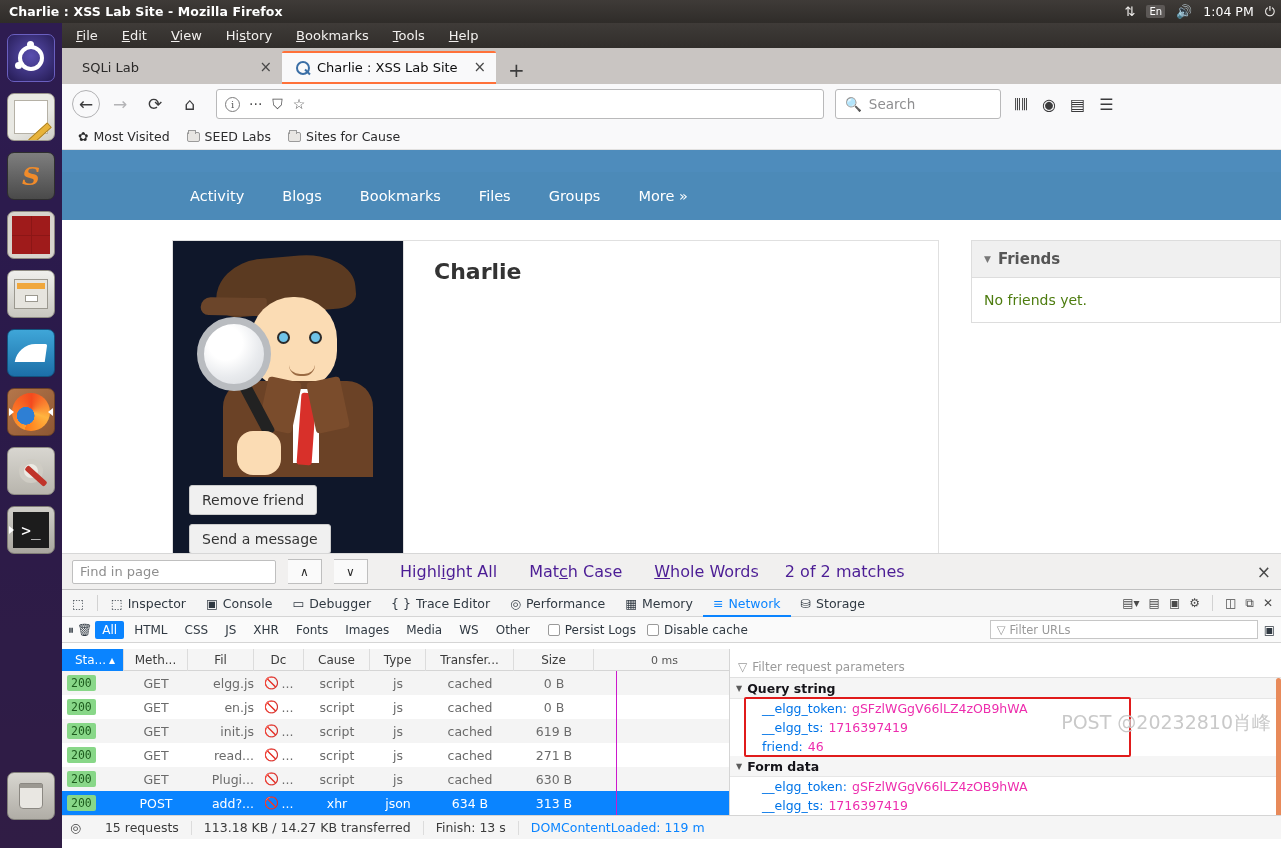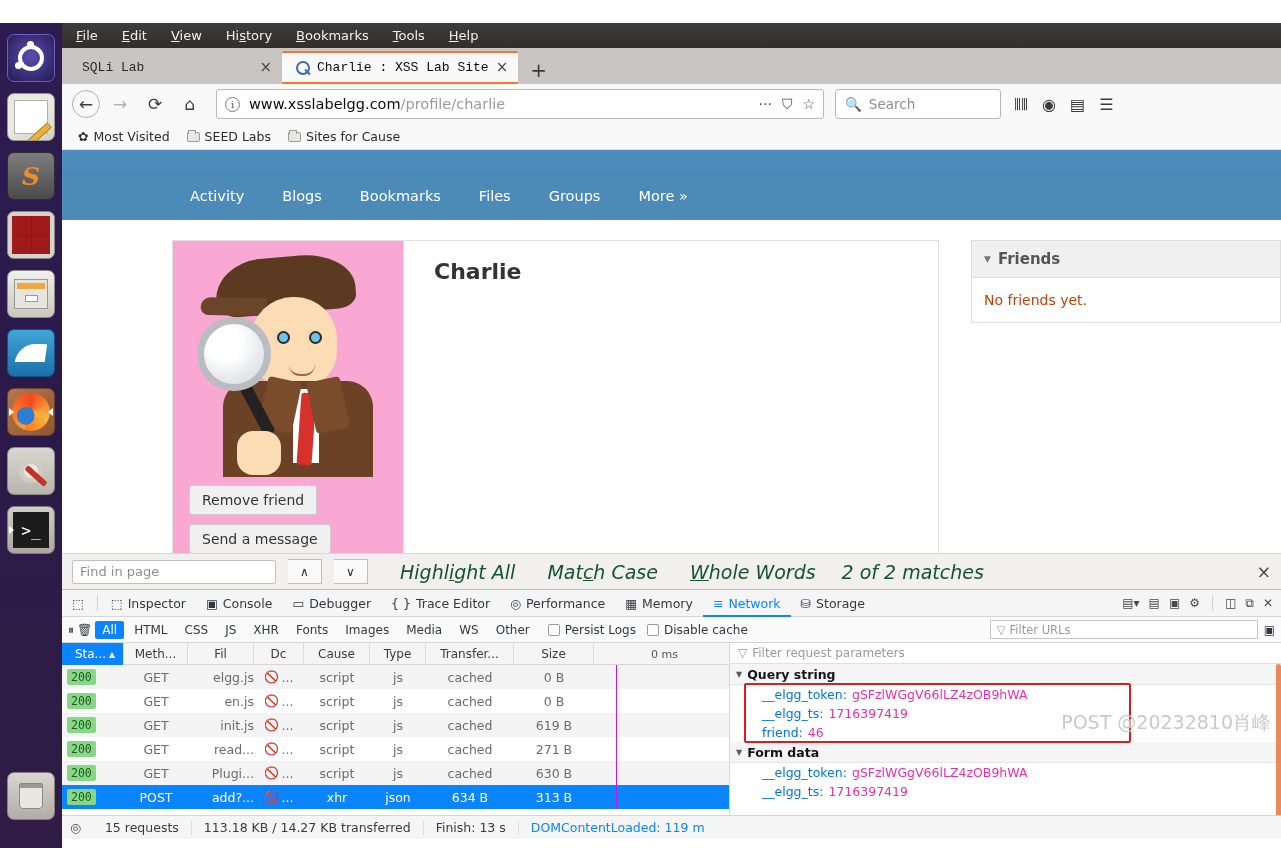--- a/index.html
+++ b/index.html
@@ -105,21 +105,21 @@
   .tabstrip { height: 36px; background: #c9c5c2;
               display: flex; align-items: flex-end; padding-left: 6px; }
   .tab { height: 33px; display: flex; align-items: center; gap: 7px;
          padding: 0 10px 0 14px; font-size: 13px; min-width: 214px;
          position: relative; }
   .tab.inactive { color: #2b2a29; }
   .tab.active { background: #f9f9fa; color: #0c0c0d; border-radius: 3px 3px 0 0;
                 box-shadow: 0 -2px 0 #ff7139 inset; }
   .tab.active::before { content:""; position:absolute; left:0; right:0; top:0;
                 height:2px; background:#ff7139; border-radius:3px 3px 0 0; }
-  .tab-label { flex: 1; white-space: nowrap; overflow: hidden; text-overflow: ellipsis; font-family: Liberation Mono, monospace; }
+  .tab-label { flex: 1; white-space: nowrap; overflow: hidden; text-overflow: ellipsis; }
   .tab-x { font-size: 15px; color: #4a4a4a; line-height: 1; }
   .tab-fav { width: 14px; height: 14px; border-radius: 50%; border: 2px solid #3a6ea5;
              position: relative; flex: none; }
   .tab-fav::after { content:""; position:absolute; width:7px; height:2px;
              background:#3a6ea5; right:-3px; bottom:0; transform:rotate(45deg); }
   .newtab { font-size: 20px; color: #3c3c3c; padding: 0 12px 4px; line-height: 1; }
 
   .navbar { height: 40px; background: #f9f9fa; display: flex; align-items: center;
             padding: 0 10px; gap: 5px; }
   .nav-btn { width: 30px; height: 30px; display: flex; align-items: center;
@@ -150,37 +150,37 @@
             border-radius: 1px 2px 2px 2px; position: relative; }
   .folder::before { content:""; position:absolute; top:-3px; left:0; width:6px;
             height:3px; background:#e8e6e3; border:1px solid #9b9b9b; border-bottom:none; }
 
   
   .page { position: relative; height: 403px; background: #fff; overflow: hidden; }
   .elgg-top { height: 22px; background: #4e8cbc; }
   .elgg-nav { height: 48px; background: #4c8ab8; display: flex; align-items: center;
               padding-left: 128px; gap: 38px; color: #fff; font-size: 14.5px; }
   .elgg-body { display: flex; padding: 20px 0 0 110px; gap: 0; }
-  .profile-card { width: 232px; border: 1px solid #e0e0e0; background: #f9a8d4;
+  .profile-card { width: 232px; border: 1px solid #e0e0e0; background: #0f172a;
                   padding: 0; }
   .avatar-wrap { width: 232px; }
   .avatar { width: 200px; height: 220px; margin: 12px auto 0; position: relative; }
   .pbtns { padding: 12px 0 14px 16px; }
   .pbtn { display: inline-block; background: #f0f0f0; border: 1px solid #ccc;
           border-radius: 3px; padding: 6px 12px; font-size: 14px; color: #333;
           margin-bottom: 9px; }
   .profile-right { flex: 1; border-left: 1px solid #e0e0e0; padding: 18px 11px 0 30px; }
   .pname { font-size: 22px; font-weight: bold; color: #333; }
   .sidebar-right { width: 310px; margin-left: 32px; }
   .sb-box { border: 1px solid #ddd; background: #fff; }
   .sb-head { background: #f0f0f0; border-bottom: 1px solid #ddd; padding: 9px 12px;
              font-size: 15px; font-weight: bold; color: #555; display: flex;
              align-items: center; gap: 7px; }
   .sb-head .car { font-size: 9px; color: #777; }
-  .sb-body { padding: 14px 12px; font-size: 14px; color: #c2410c; }
+  .sb-body { padding: 14px 12px; font-size: 14px; color: #4d7c0f; }
 
   
   .av-hat { position:absolute; left:26px; top:4px; width:140px; height:56px;
             background:#5b3a21; border-radius:62px 70px 24px 30px / 52px 46px 18px 22px;
             transform: rotate(-5deg); }
   .av-hat::after{content:"";position:absolute;left:-16px;top:36px;width:66px;height:18px;
             background:#6b452a;border-radius:30px 8px 8px 24px;transform:rotate(6deg);}
   .av-face { position:absolute; left:62px; top:44px; width:86px; height:92px;
             background:#fbdcb4; border-radius:42px 42px 38px 38px; }
   .av-ear { position:absolute; left:52px; top:80px; width:20px; height:24px;
@@ -210,21 +210,21 @@
 
   
   .findbar { height: 36px; background: #f1f0ef; border-top: 1px solid #d7d7d7;
              display: flex; align-items: center; padding: 0 10px; gap: 12px; }
   .find-input { width: 204px; height: 24px; background: #fff; border: 1px solid #bfbfbf;
              border-radius: 2px; font-size: 13px; color: #8e8e8e; padding: 0 7px;
              display: flex; align-items: center; }
   .find-nav { width: 34px; height: 25px; border: 1px solid #bfbfbf; border-left: none;
              background: #fafafa; display: flex; align-items: center;
              justify-content: center; font-size: 12px; color: #2b2b2b; }
-  .find-lbl { font-size: 19px; color: #14532d; margin-left: 20px; font-style: italic; }
+  .find-lbl { font-size: 16px; color: #4c1d95; margin-left: 20px; }
   .find-lbl u { text-decoration: underline; }
   .find-x { margin-left: auto; font-size: 17px; color: #4a4a4a; }
 
   
   .devtools { background: #fff; border-top: 1px solid #c0c0c0; }
   .dt-tabs { height: 27px; background: #f5f5f5; border-bottom: 1px solid #d5d5d5;
              display: flex; align-items: center; font-size: 12.5px; color: #303942; }
   .dt-tab { display: flex; align-items: center; gap: 5px; padding: 0 10px; height: 27px;
             line-height: 27px; }
   .dt-tab.sel { color: #0a84ff; box-shadow: 0 -2px 0 #0a84ff inset; }
@@ -238,21 +238,21 @@
   .f-pill { padding: 2px 7px; border-radius: 2px; }
   .f-pill.on { background: #0a84ff; color: #fff; }
   .chk { width: 12px; height: 12px; border: 1px solid #9a9a9a; border-radius: 2px;
             background: #fff; display: inline-block; }
   .f-chk { display: flex; align-items: center; gap: 5px; margin-left: 8px; }
   .f-url { margin-left: auto; display: flex; align-items: center; gap: 6px; }
   .f-url-in { width: 268px; height: 19px; border: 1px solid #c6c6c6; background: #fff;
             font-size: 11.5px; color: #9a9a9a; padding: 0 6px; display: flex;
             align-items: center; gap: 4px; }
 
-  .dt-main { display: flex; height: 172px; }
+  .dt-main { display: flex; height: 172px; align-items: flex-end; }
   .netlist { width: 668px; border-right: 1px solid #d5d5d5; }
   .nl-head { height: 22px; background: #f5f5f5; display: flex; font-size: 12px;
             color: #3b3b3b; border-bottom: 1px solid #d5d5d5; }
   .nl-head > div { display: flex; align-items: center; justify-content: center;
             border-right: 1px solid #dcdcdc; height: 22px; }
   .nl-head .sorted { background: #0a84ff; color: #fff; gap: 3px; }
   .nl-row { height: 24px; display: flex; font-size: 12.5px; color: #6b6b6b;
             align-items: center; }
   .nl-row.odd { background: #f4f4f4; }
   .nl-row.sel { background: #0a84ff; color: #fff; }
@@ -301,20 +301,30 @@
   .watermark { position: absolute; right: 10px; bottom: 6px; font-size: 19px;
             color: #c9c9c9; font-family: "DejaVu Sans", sans-serif; }
   .scrollbar { position: absolute; right: 0; top: 0; width: 5px; height: 160px;
             background: #e88a5a; border-radius: 3px; }
 </style>
 </head>
 <body>
 
 <div id="root">
 
+  <div class="unity-panel">
+    <span class="unity-title">Charlie : XSS Lab Site - Mozilla Firefox</span>
+    <div class="tray">
+      <span class="tray-ico">⇅</span>
+      <span class="tray-en">En</span>
+      <span class="tray-ico">🔊</span>
+      <span class="tray-clock">1:04 PM</span>
+      <span class="tray-ico">⏻</span>
+    </div>
+  </div>
 
   <div class="launcher">
     <div class="l-ico l-ubuntu">
         <div class="logo"></div>
       </div>
     <div class="l-ico l-gedit">
         <div class="pen"></div>
       </div>
     <div class="l-ico l-sub">S</div>
     <div class="l-ico l-term-red">
@@ -376,21 +386,20 @@
       <div class="newtab">+</div>
     </div>
 
     <div class="navbar">
       <div class="nav-btn back">←</div>
       <div class="nav-btn dim">→</div>
       <div class="nav-btn">⟳</div>
       <div class="nav-btn">⌂</div>
       <div class="urlbar">
         <span class="url-i">i</span>
-        <span class="url-text"><b>www.xsslabelgg.com</b><span>/profile/charlie</span></span>
         <span class="url-acts">
           <span>···</span>
           <span>⛉</span>
           <span>☆</span>
         </span>
       </div>
       <div class="searchbar">
         <span>🔍</span>
         <span>Search</span>
       </div>

